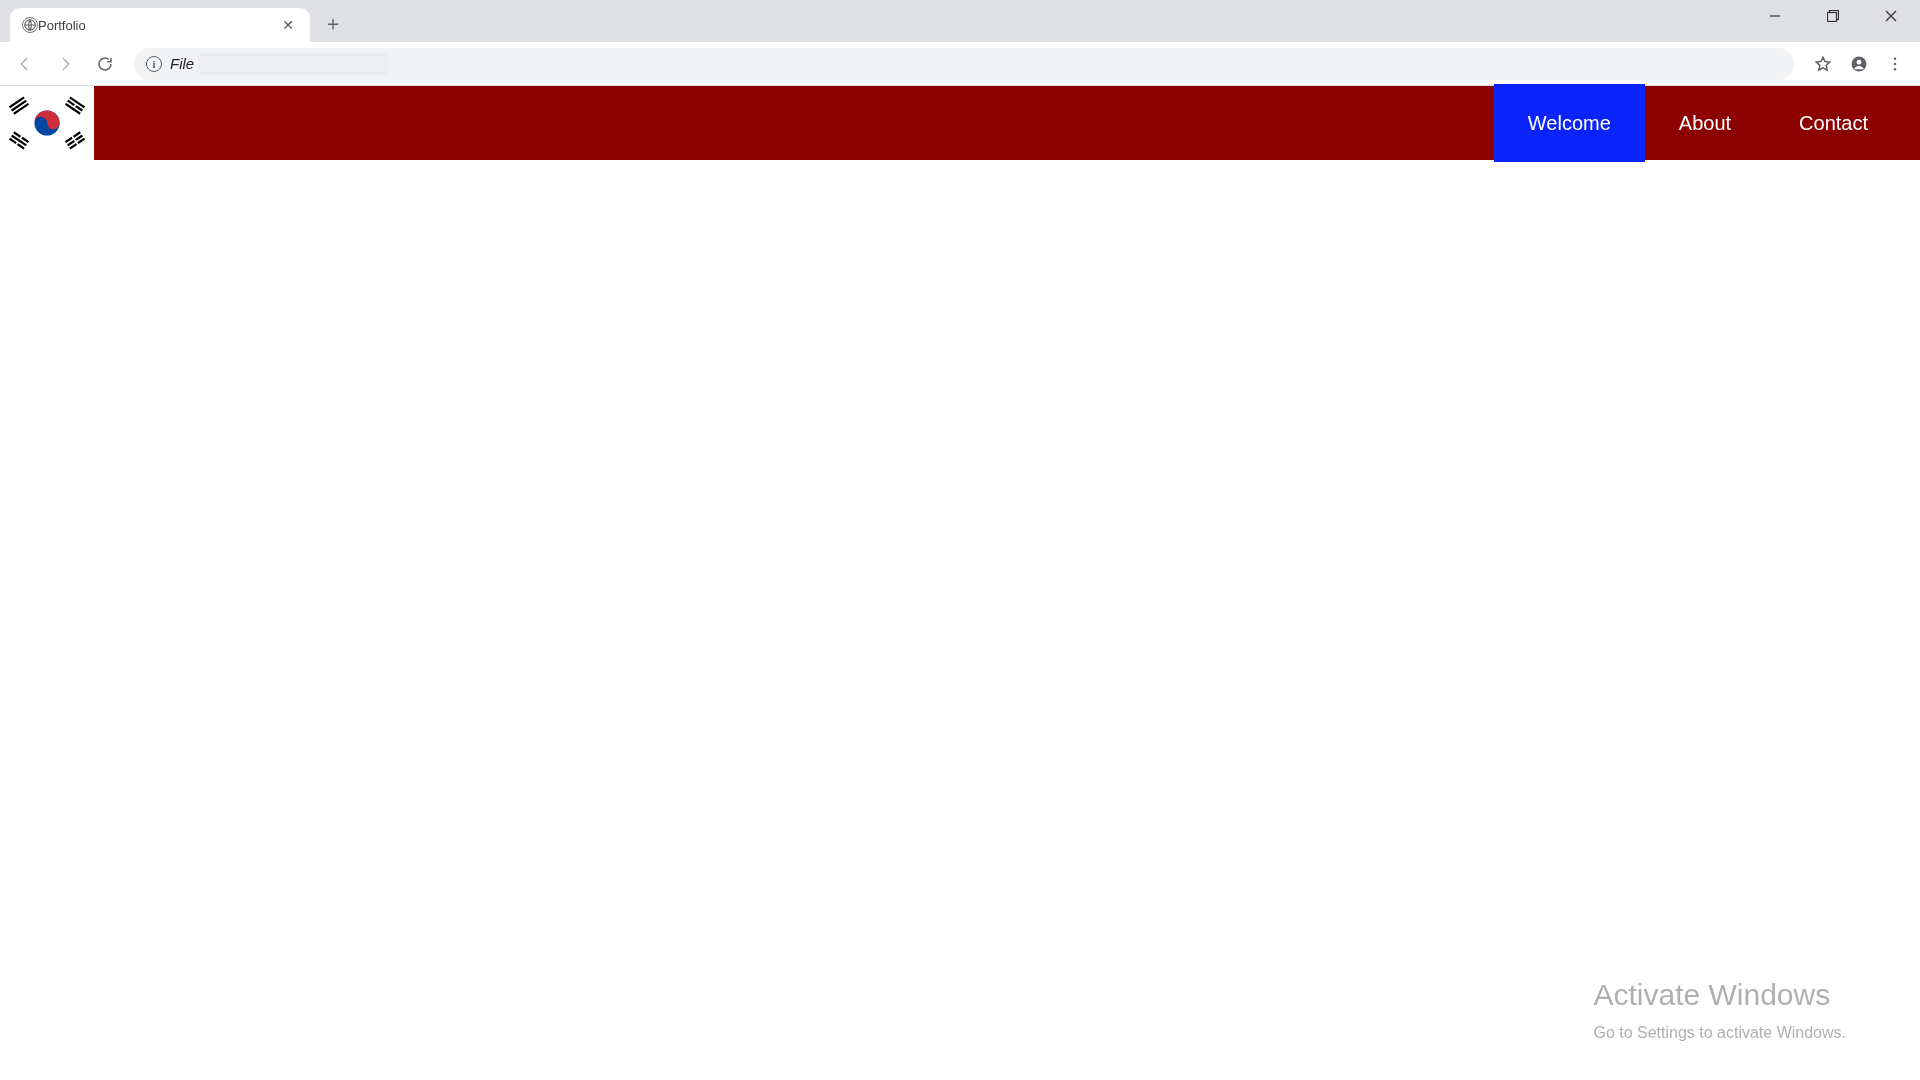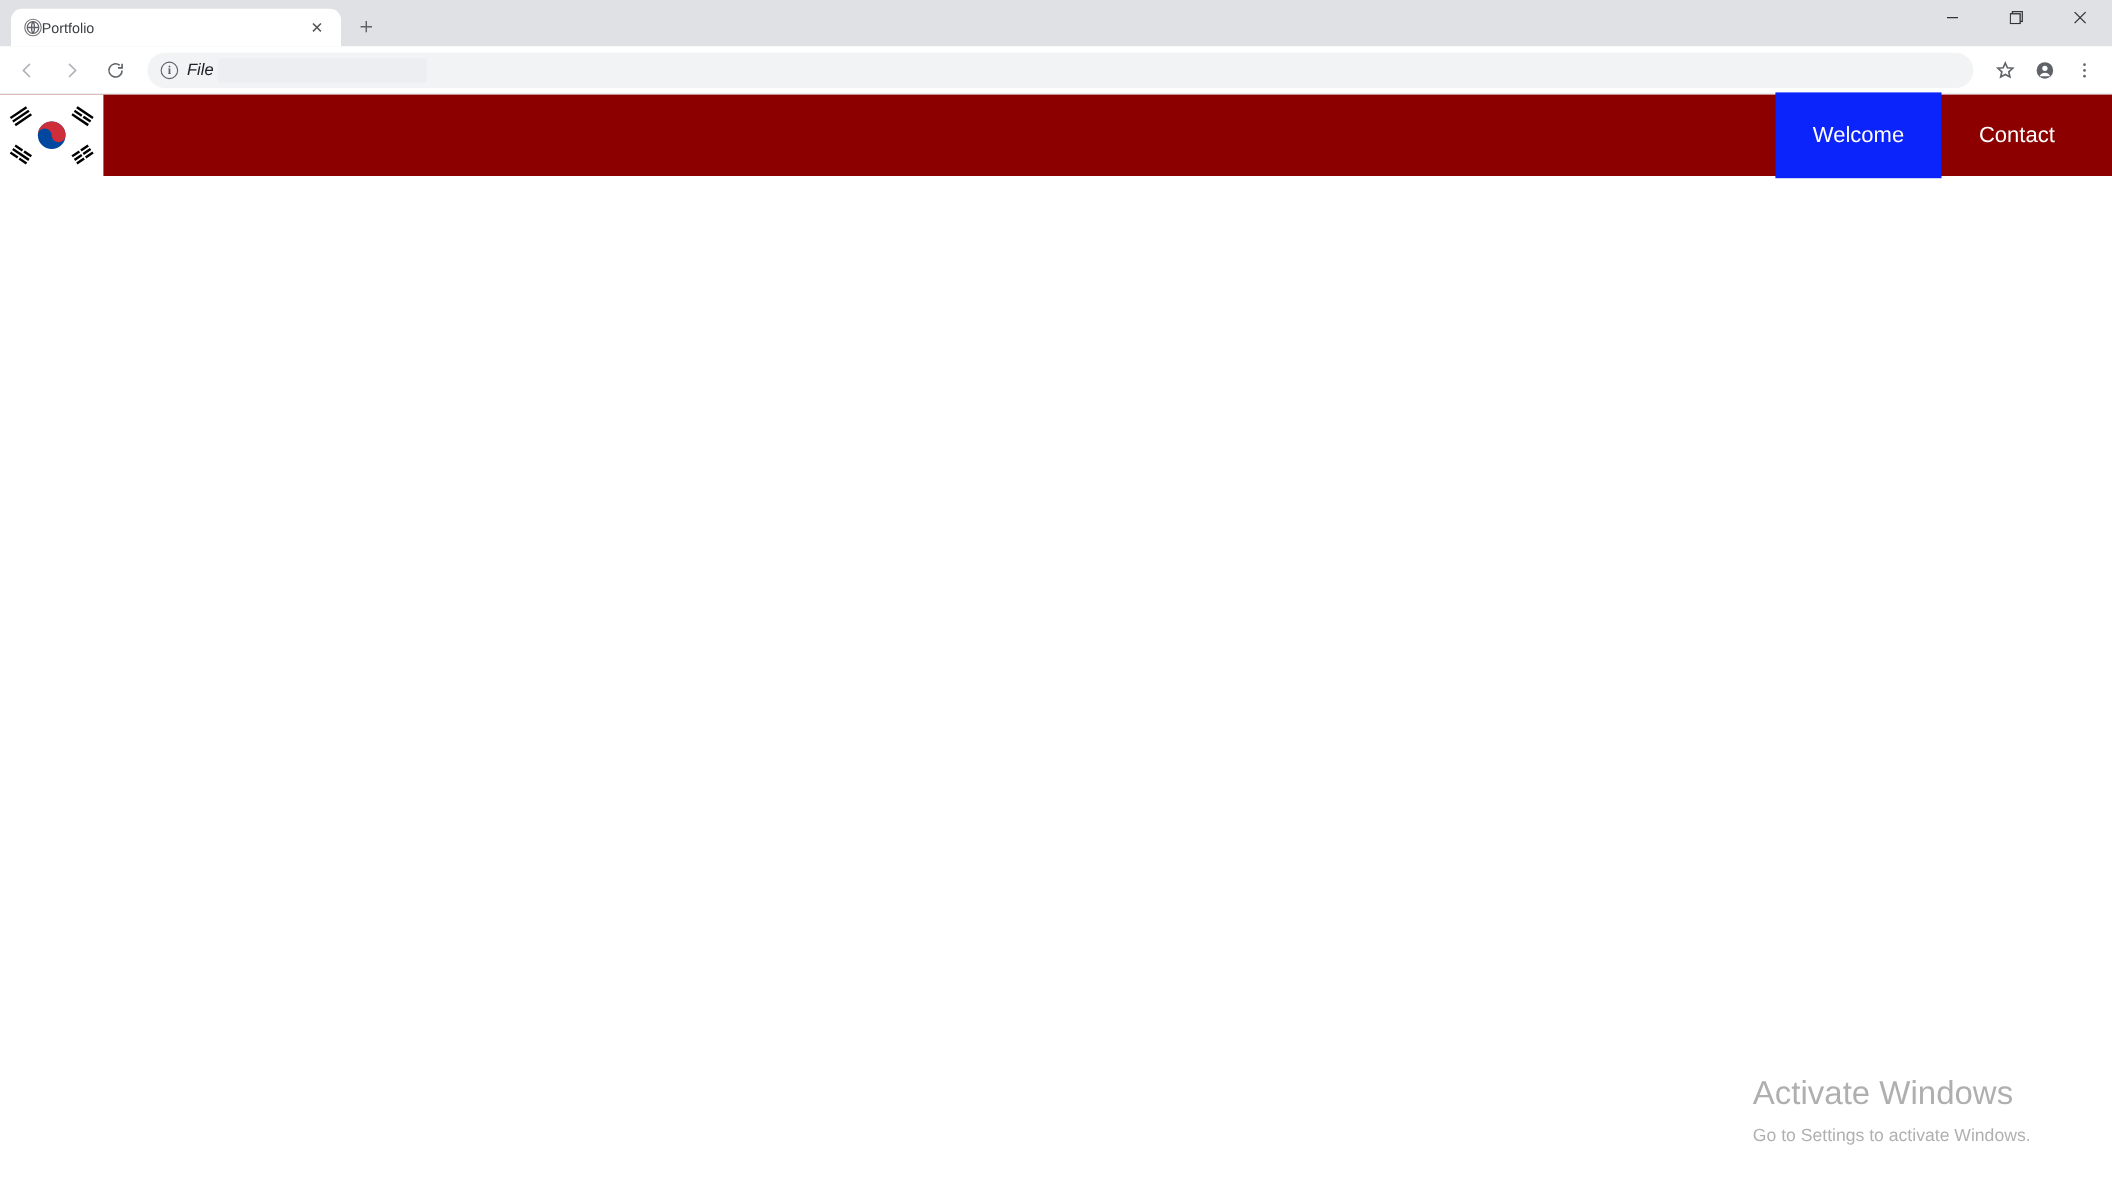--- a/index.html
+++ b/index.html
@@ -334,20 +334,21 @@
               <line x1="2" y1="0" x2="8" y2="0"></line>
             <line x1="-8" y1="4" x2="-2" y2="4"></line>
               <line x1="2" y1="4" x2="8" y2="4"></line>
           </g>
         </g>
       </svg>
     </div>
     <div class="nav-spacer"></div>
     <div class="nav">
       <div class="nav-item active">Welcome</div>
+      <div class="nav-item">About</div>
       <div class="nav-item">Contact</div>
     </div>
   </div>
 
 
   <div class="watermark">
     <div class="w1">Activate Windows</div>
     <div class="w2">Go to Settings to activate Windows.</div>
   </div>
 </div>

